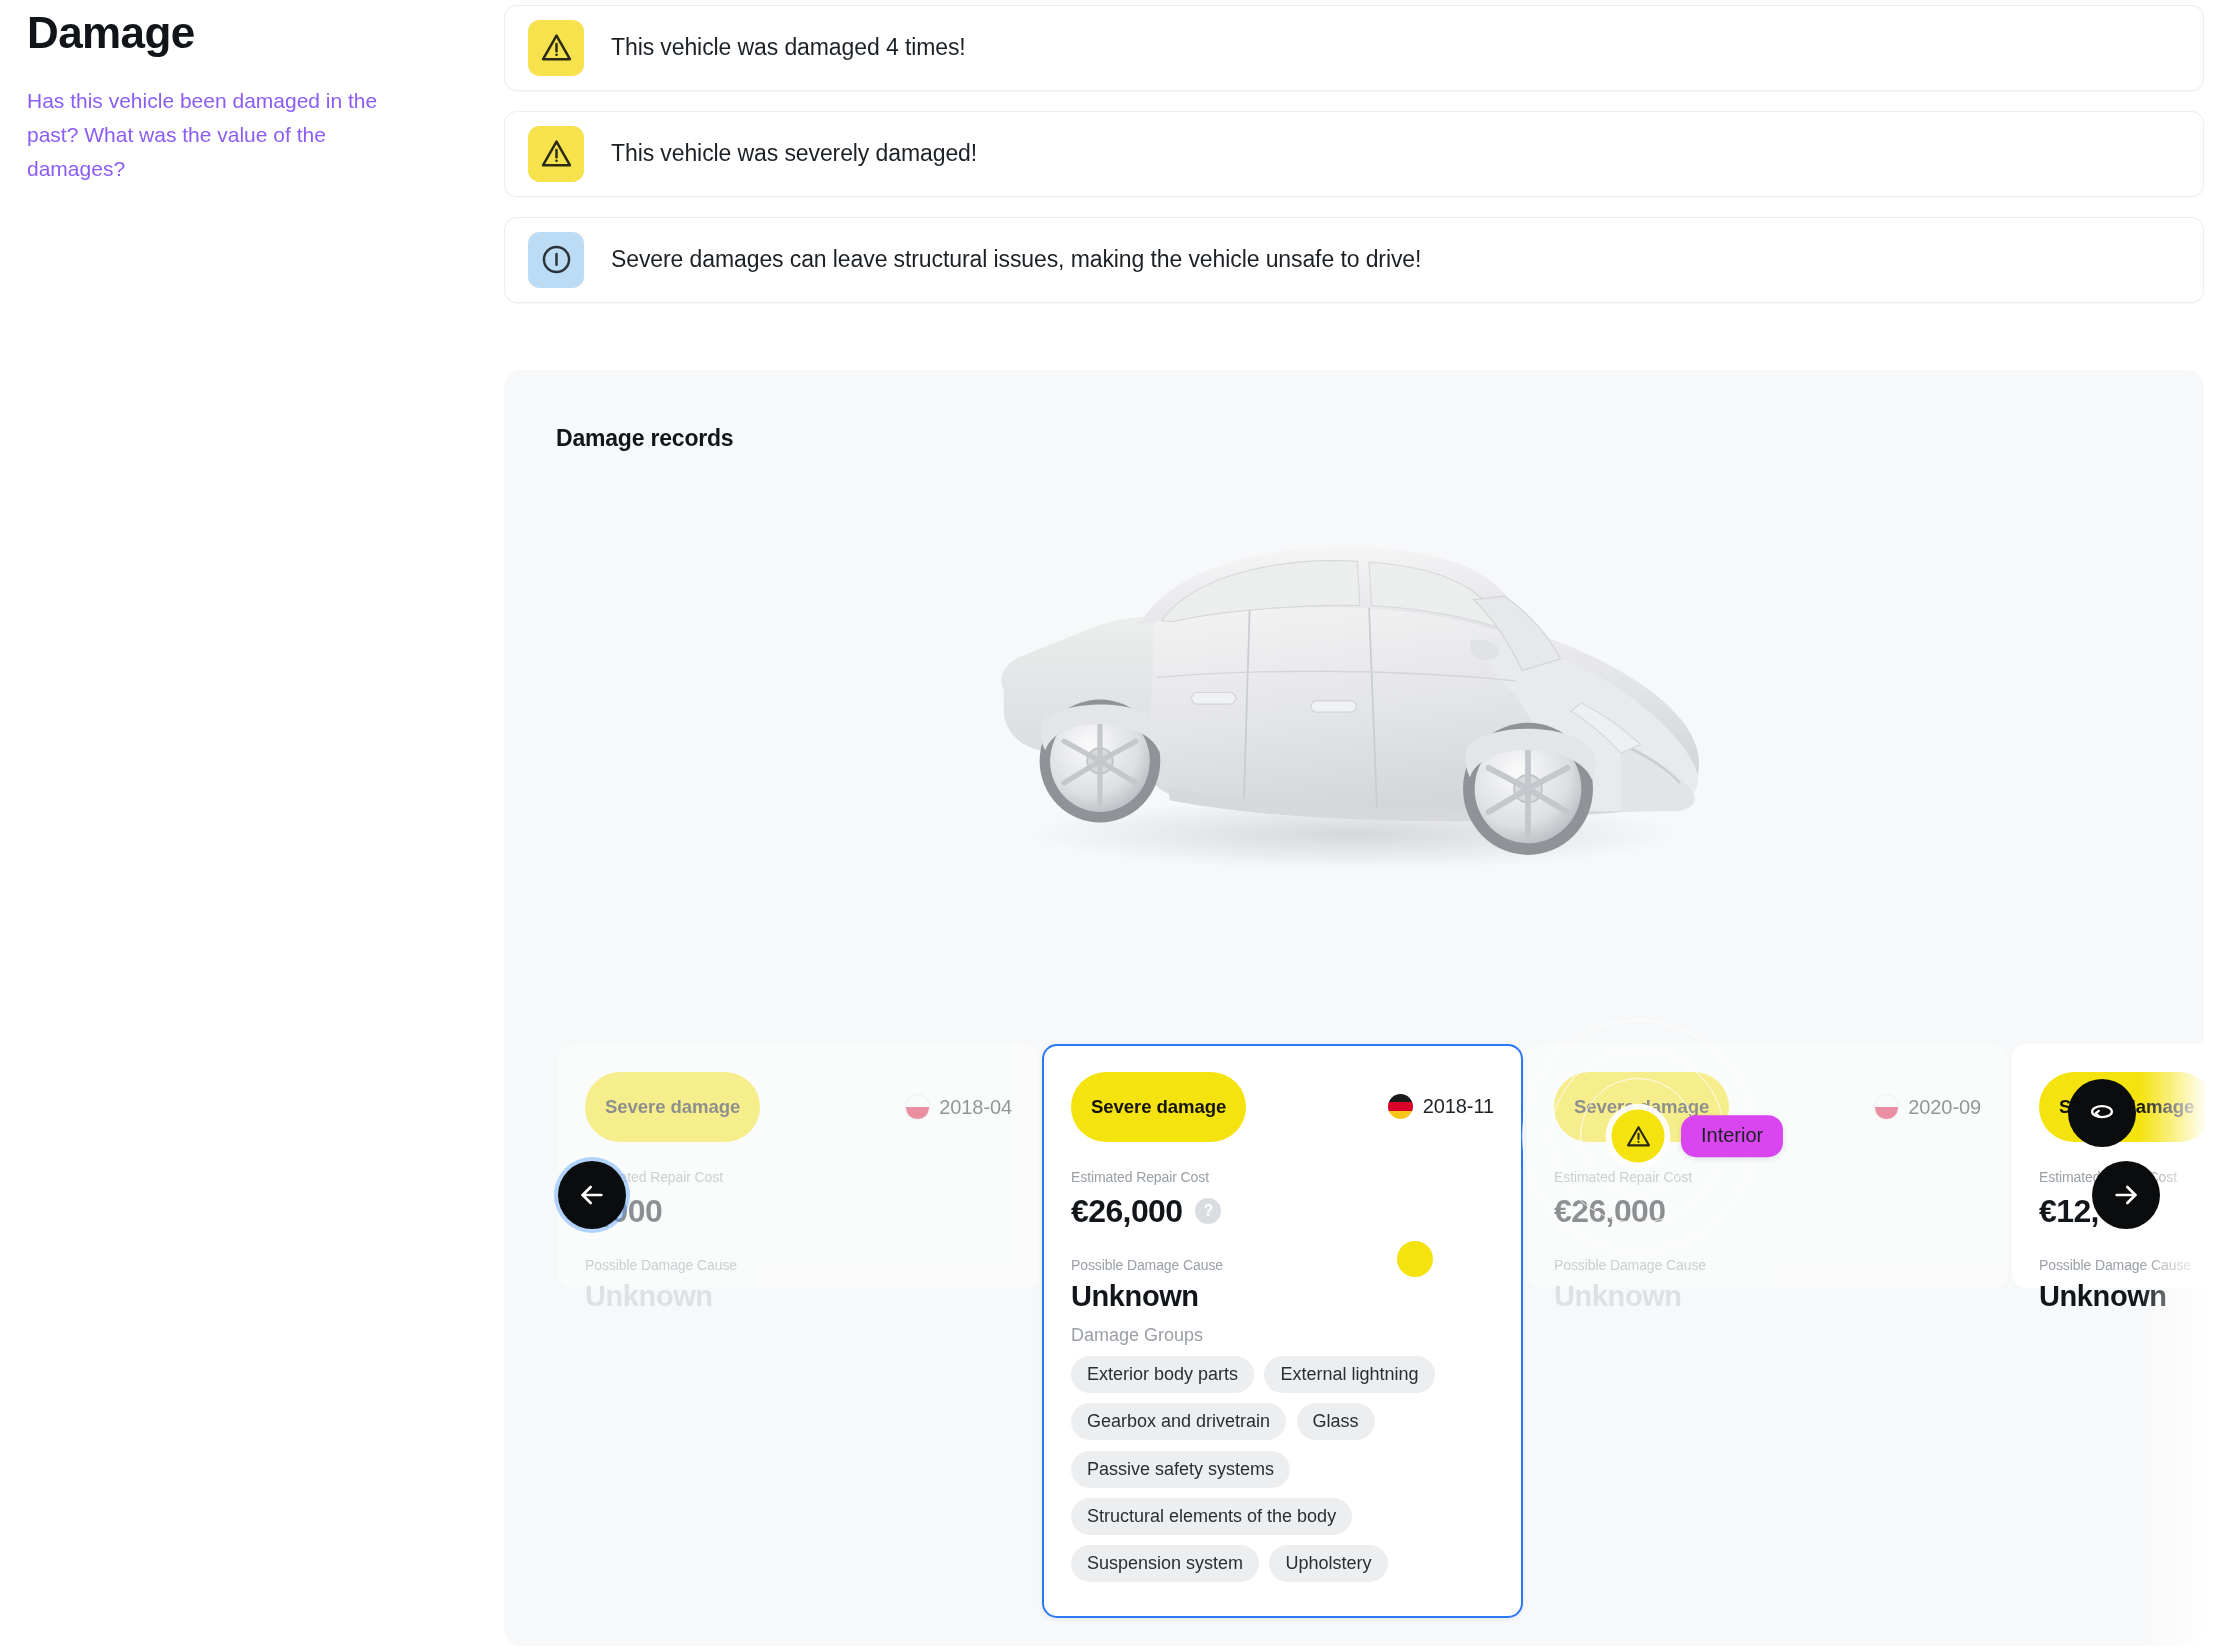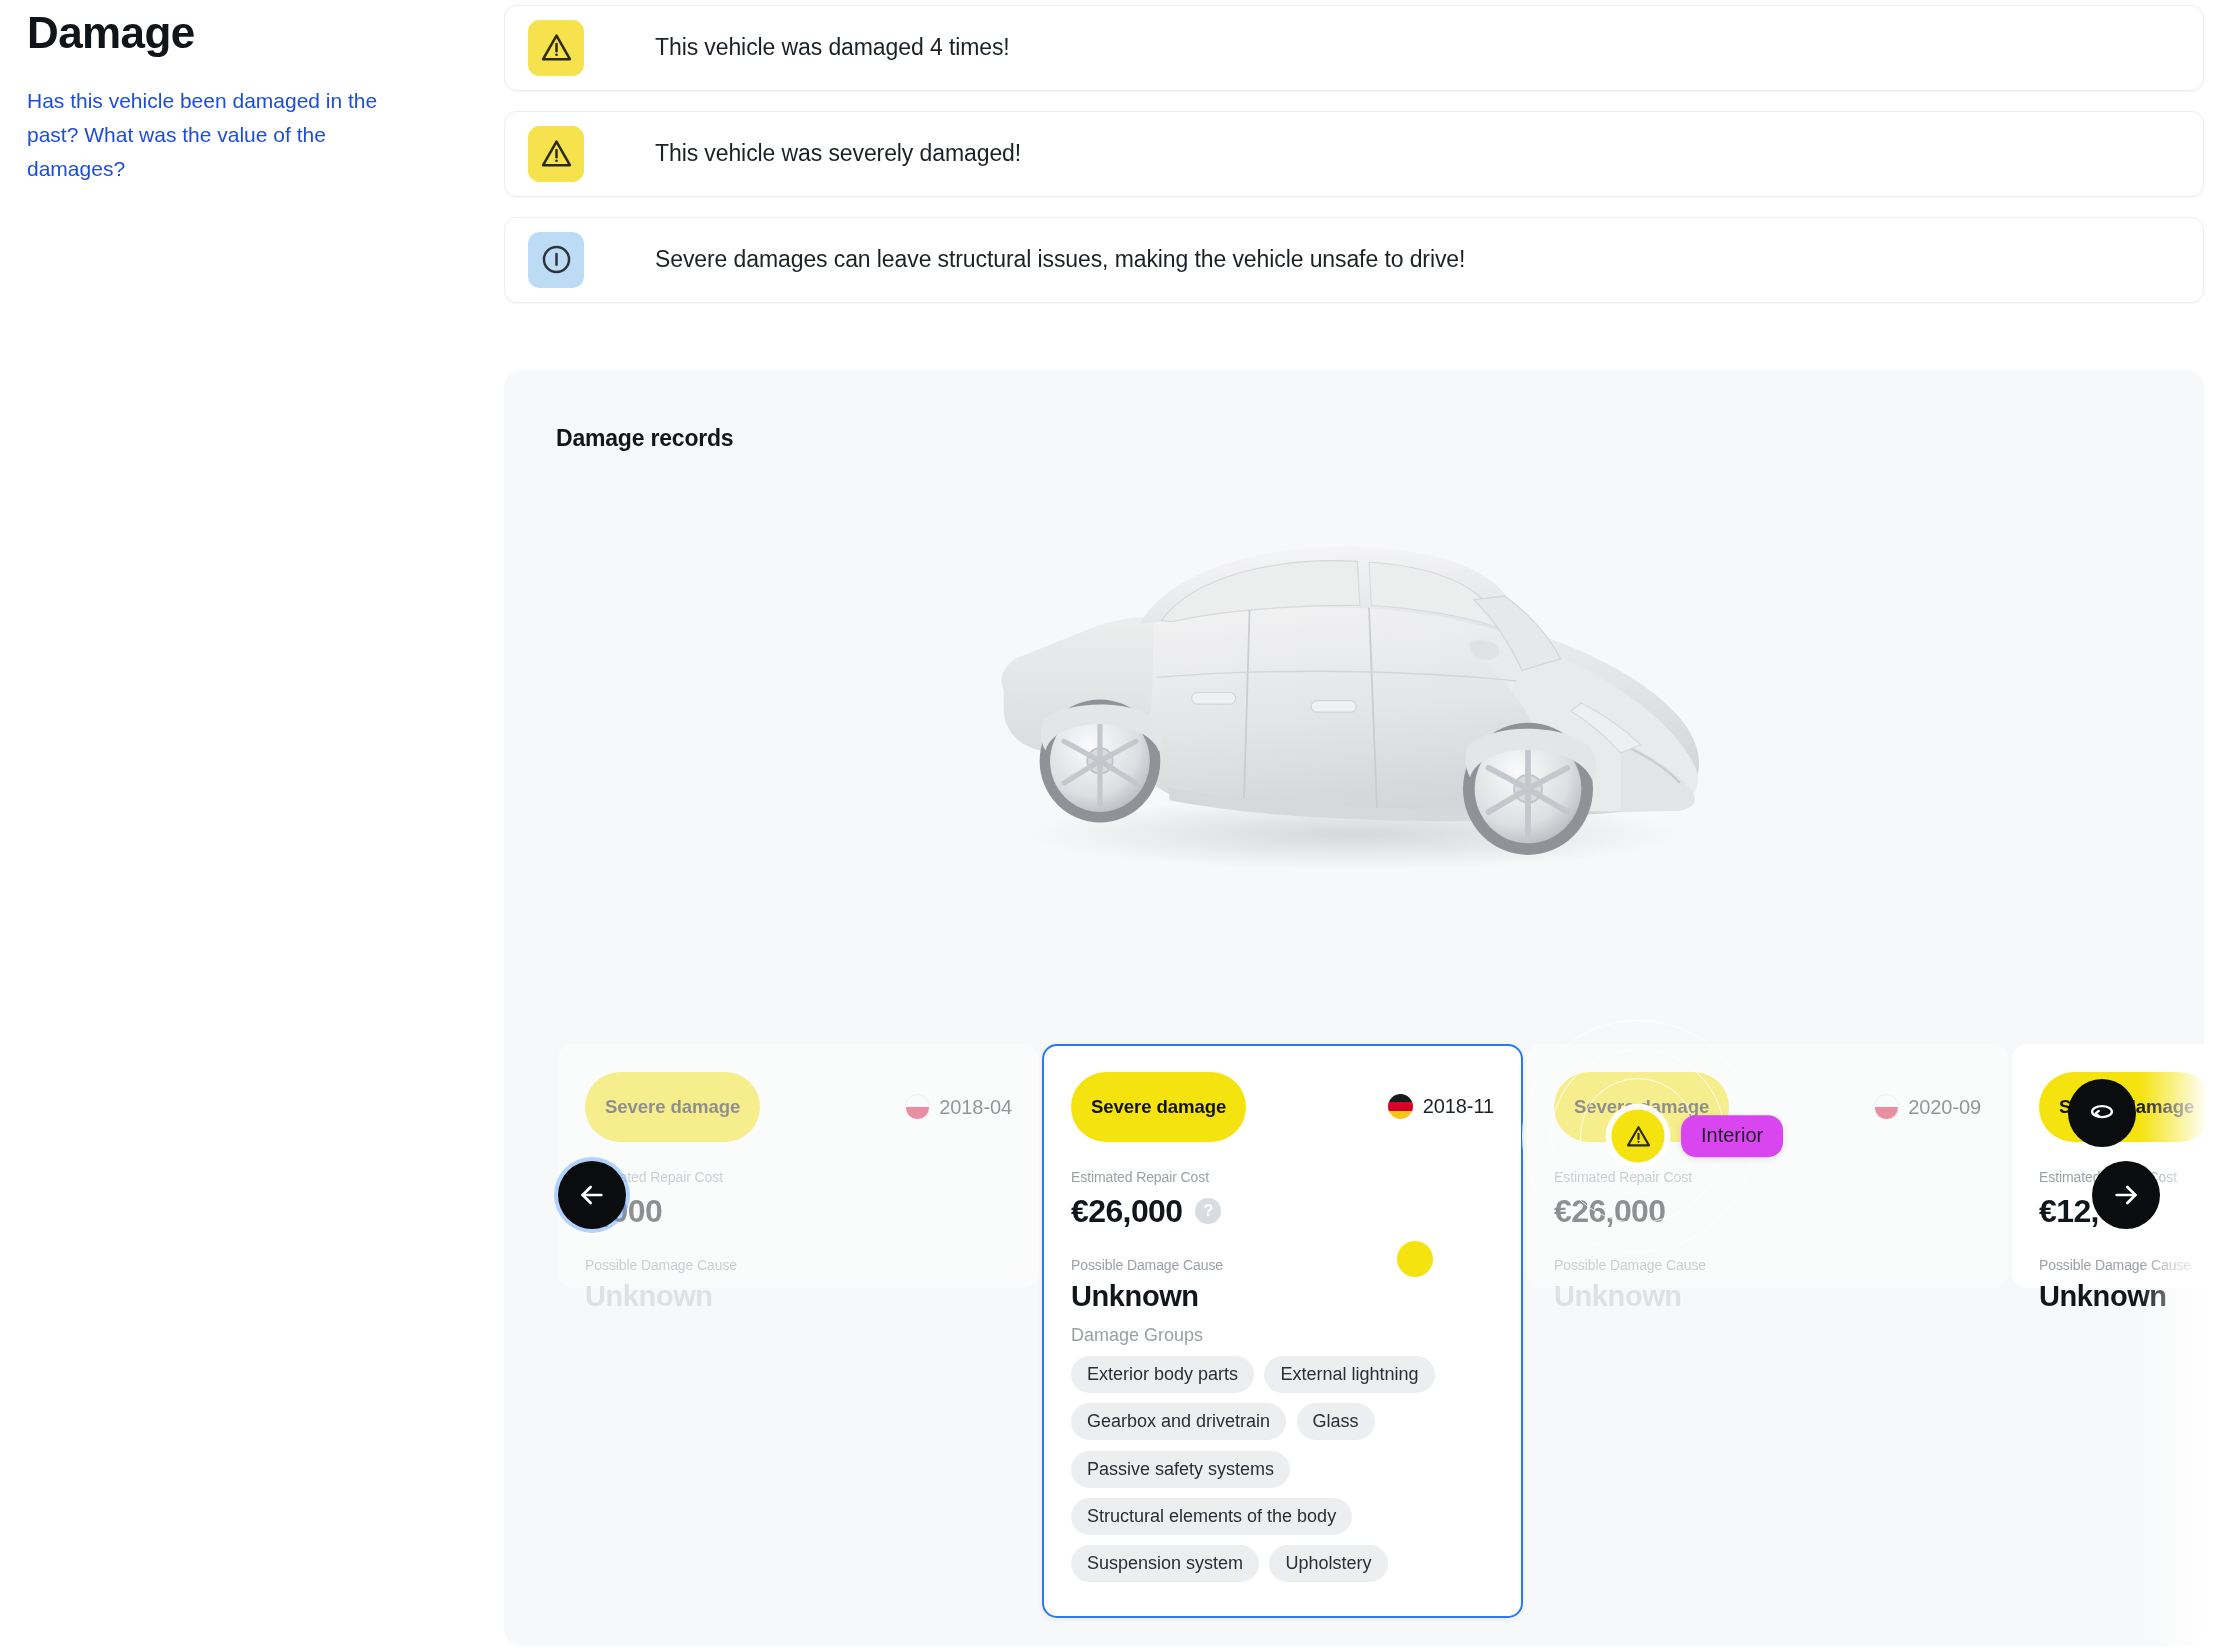--- a/index.html
+++ b/index.html
@@ -11,31 +11,31 @@
   }
   .page { position: relative; width: 2227px; height: 1577px; background:#fff; }
 
   
   .left-col { position:absolute; left:27px; top:10.4px; width:441px; }
   .page-title {
     font-size: 44px; font-weight: 700; color:#111418; letter-spacing:-0.6px;
     line-height: 1.05;
   }
   .page-subtitle {
-    margin-top: 27px; font-size: 21px; line-height: 1.62; color:#1d4ed8;
+    margin-top: 27px; font-size: 21px; line-height: 1.62; color:#8b5cf6;
     max-width: 400px; font-weight: 400;
   }
 
   
   .alerts { position:absolute; left:504px; top:4.6px; width:1700px; }
   .alert {
     position: relative;
     background:#fff; border:1.2px solid #eceff2; border-radius:12.8px;
     height:86px; display:flex; align-items:center; padding-left:23px;
-    margin-bottom:20px; box-shadow: 0 0.6px 1.2px rgba(16,24,40,.04); gap: 44px;
+    margin-bottom:20px; box-shadow: 0 0.6px 1.2px rgba(16,24,40,.04);
   }
   .alert-icon {
     width:56px; height:56px; border-radius:11.6px;
     display:flex; align-items:center; justify-content:center; flex:0 0 auto;
   }
   .alert-icon.warn { background:#f5e24d; }
   .alert-icon.info { background:#bcdcf5; }
   .alert-text {
     margin-left:27px; font-size:23px; color:#1c2126; font-weight:400;
     letter-spacing:-0.1px;

